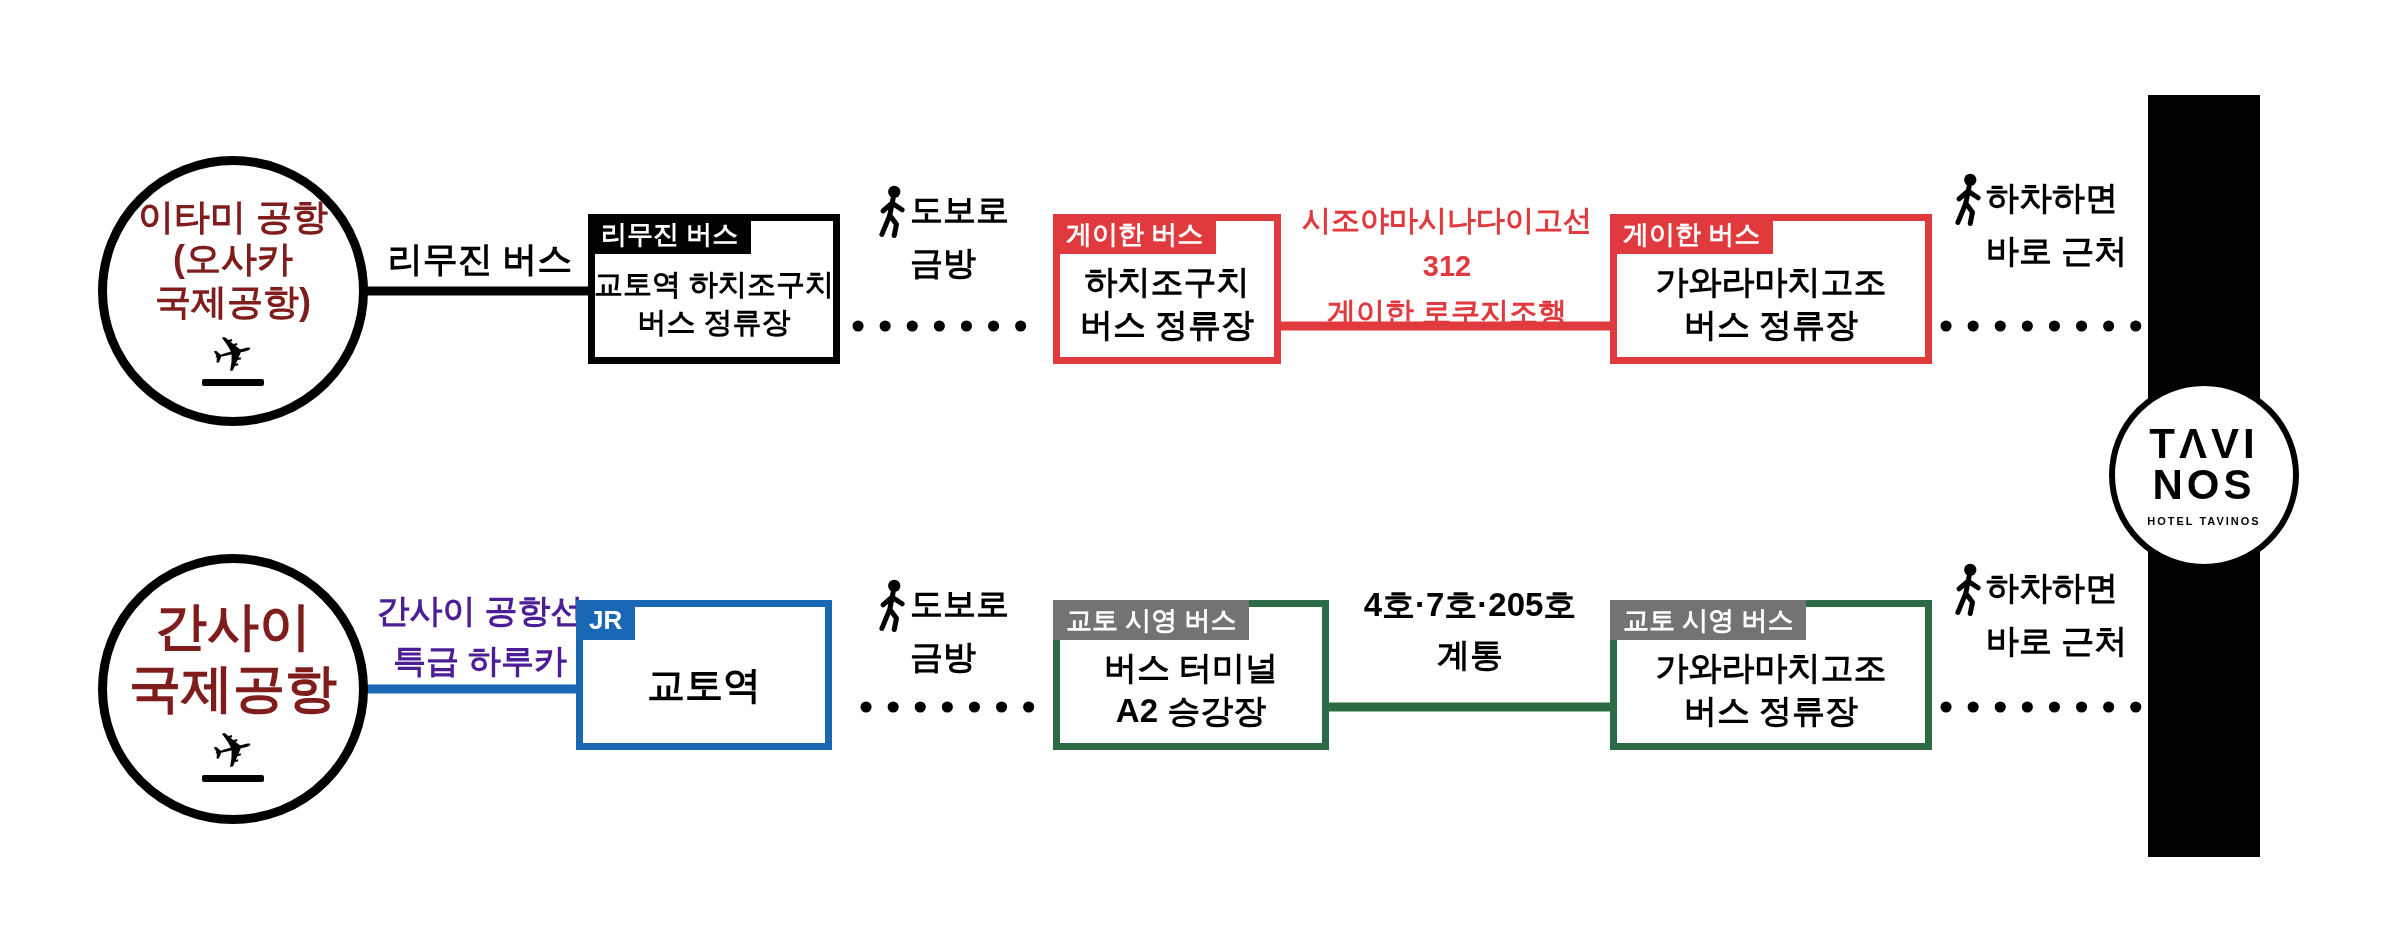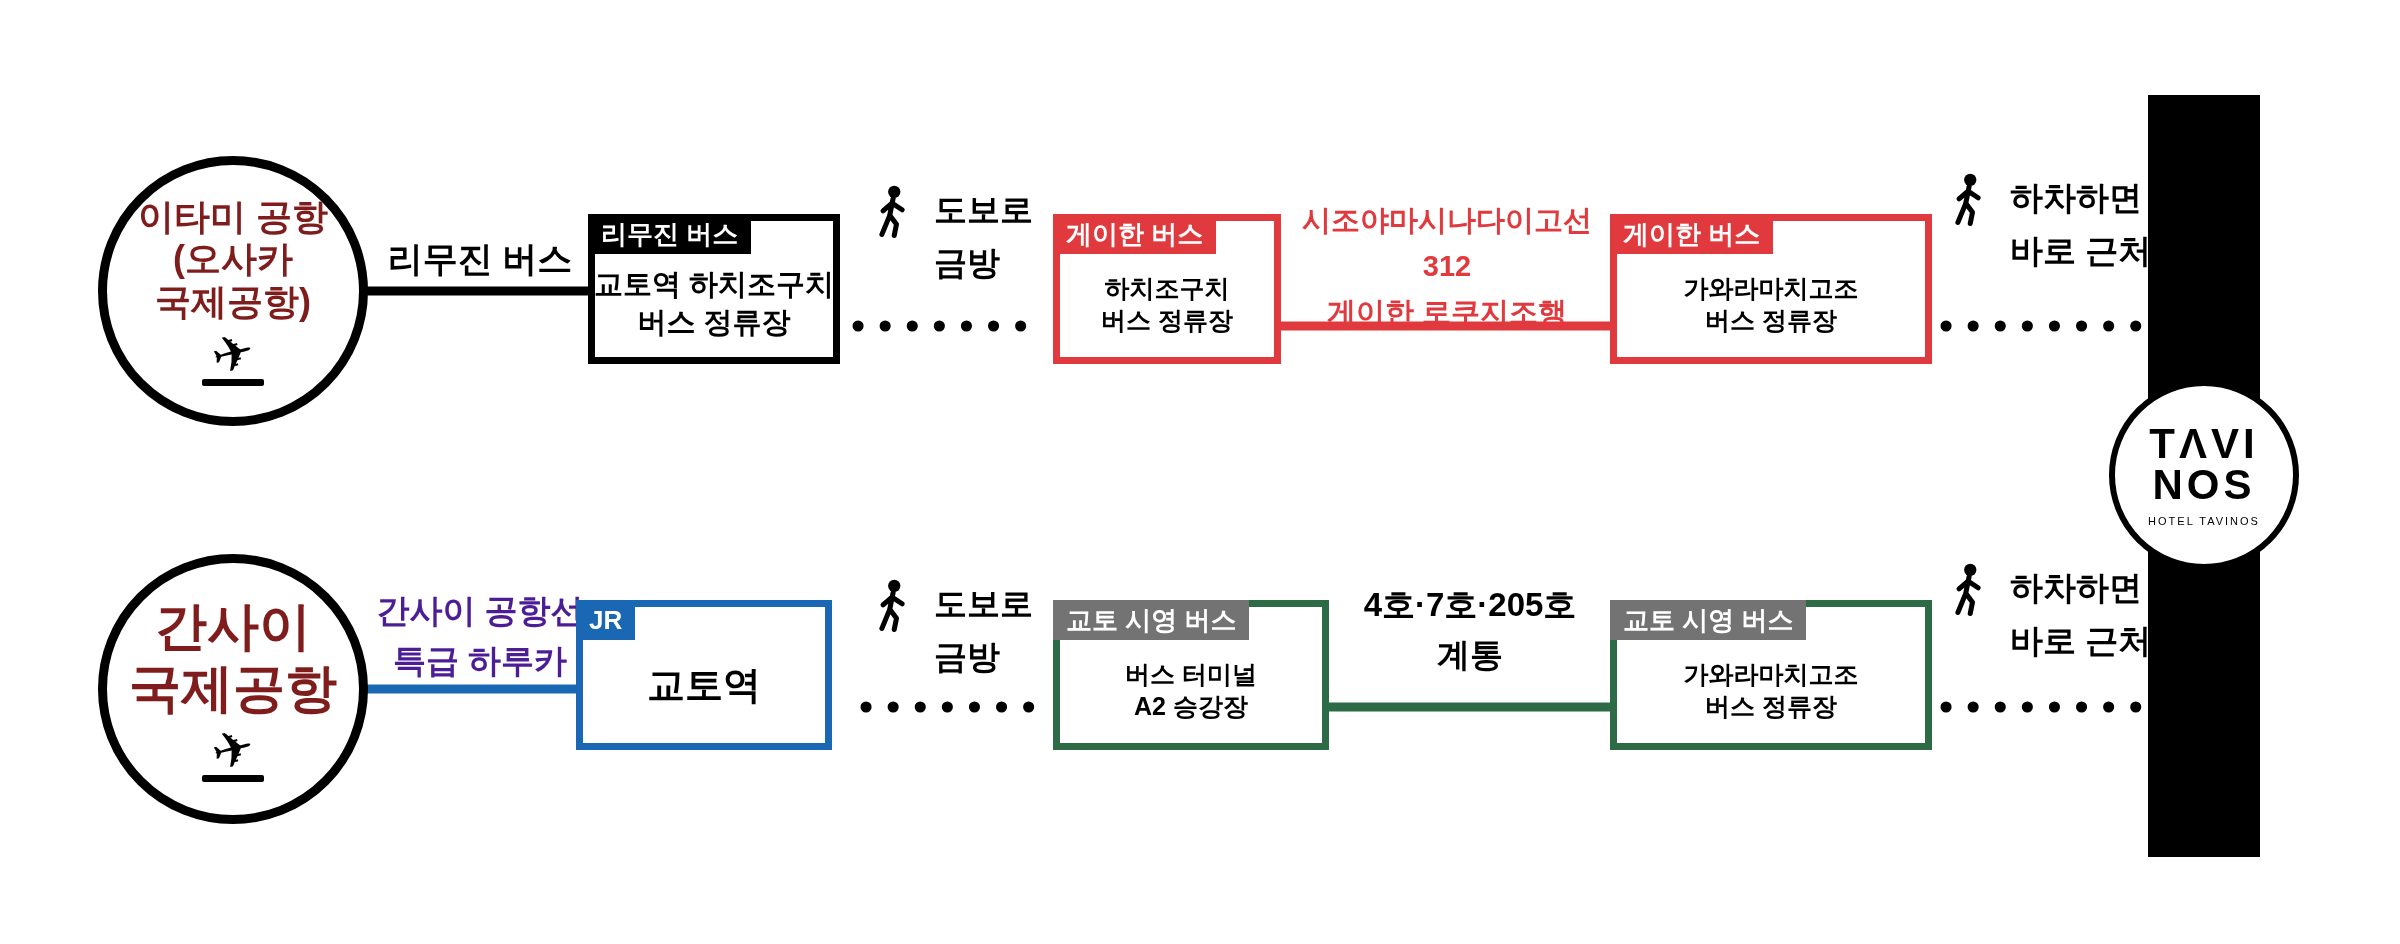--- a/index.html
+++ b/index.html
@@ -16,48 +16,48 @@
   .plane-icon{margin-top:6px;text-align:center;}
   .plane-glyph{font-size:50px;line-height:1;display:block;transform:rotate(-14deg);color:#000;}
   .plane-ground{width:62px;height:7px;background:#000;margin:0 auto;border-radius:2px;}
 
   
   .stopbox{position:absolute;background:#fff;box-sizing:border-box;border:7px solid #000;
            display:flex;flex-direction:column;align-items:center;justify-content:center;
            padding-top:30px;text-align:center;}
   .stopbox .tag{position:absolute;top:-7px;left:-7px;color:#fff;font-weight:bold;font-size:26px;
                 line-height:1;padding:7px 13px;white-space:nowrap;}
-  .stopbox .bline{font-size:25px;font-weight:bold;line-height:1.3;color:#000;white-space:nowrap;}
+  .stopbox .bline{font-size:33px;font-weight:bold;line-height:1.3;color:#000;white-space:nowrap;}
   .stopbox.c-black{border-color:#000;} .stopbox.c-black .tag{background:#000;}
   .stopbox.c-red{border-color:#e13a3e;} .stopbox.c-red .tag{background:#e13a3e;}
   .stopbox.c-blue{border-color:#1a68b3;} .stopbox.c-blue .tag{background:#1a68b3;}
   .stopbox.c-green{border-color:#2c6b45;} .stopbox.c-green .tag{background:#737373;}
   .stopbox.single{padding-top:22px;}
   .stopbox.single .bline{font-size:38px;}
   .stopbox.narrowtext .bline{font-size:29px;}
 
   
   .leglabel{position:absolute;text-align:center;font-weight:bold;color:#000;}
   .leglabel .lline{display:block;}
   .leg-limousine{font-size:35px;}
   .leg-red{color:#e13a3e;font-size:29px;line-height:1.58;}
   .leg-blue{color:#4c1d95;font-size:33px;line-height:1.52;}
   .leg-green{color:#000;font-size:33px;line-height:1.52;}
 
   
-  .walk{position:absolute;display:flex;align-items:flex-start;gap:24px;}
+  .walk{position:absolute;display:flex;align-items:flex-start;gap:0;}
   .walk .wtext{font-size:33px;font-weight:bold;line-height:1.6;color:#000;white-space:nowrap;}
 
   
   .hotel-bar{position:absolute;background:#000;}
   .logo-circle{position:absolute;width:190px;height:190px;border-radius:50%;background:#fff;
                border:6px solid #000;box-sizing:border-box;display:flex;flex-direction:column;
                align-items:center;justify-content:center;text-align:center;}
   .logo-word{font-size:42px;font-weight:800;letter-spacing:4px;line-height:0.98;color:#000;}
-  .logo-sub{font-size:11px;font-weight:normal;letter-spacing:2px;color:#000;margin-top:10px;}
+  .logo-sub{font-size:11px;font-weight:bold;letter-spacing:2px;color:#000;margin-top:10px;}
 </style>
 </head>
 <body>
 
 <div class="canvas">
 
   <svg class="connectors" viewBox="0 0 2400 944">
 
     <line x1="362" y1="291" x2="600" y2="291" stroke="#000000" stroke-width="9"></line>
     <line x1="858" y1="326" x2="1046" y2="326" stroke="#000000" stroke-width="11" stroke-dasharray="0.1 27" stroke-linecap="round"></line>

